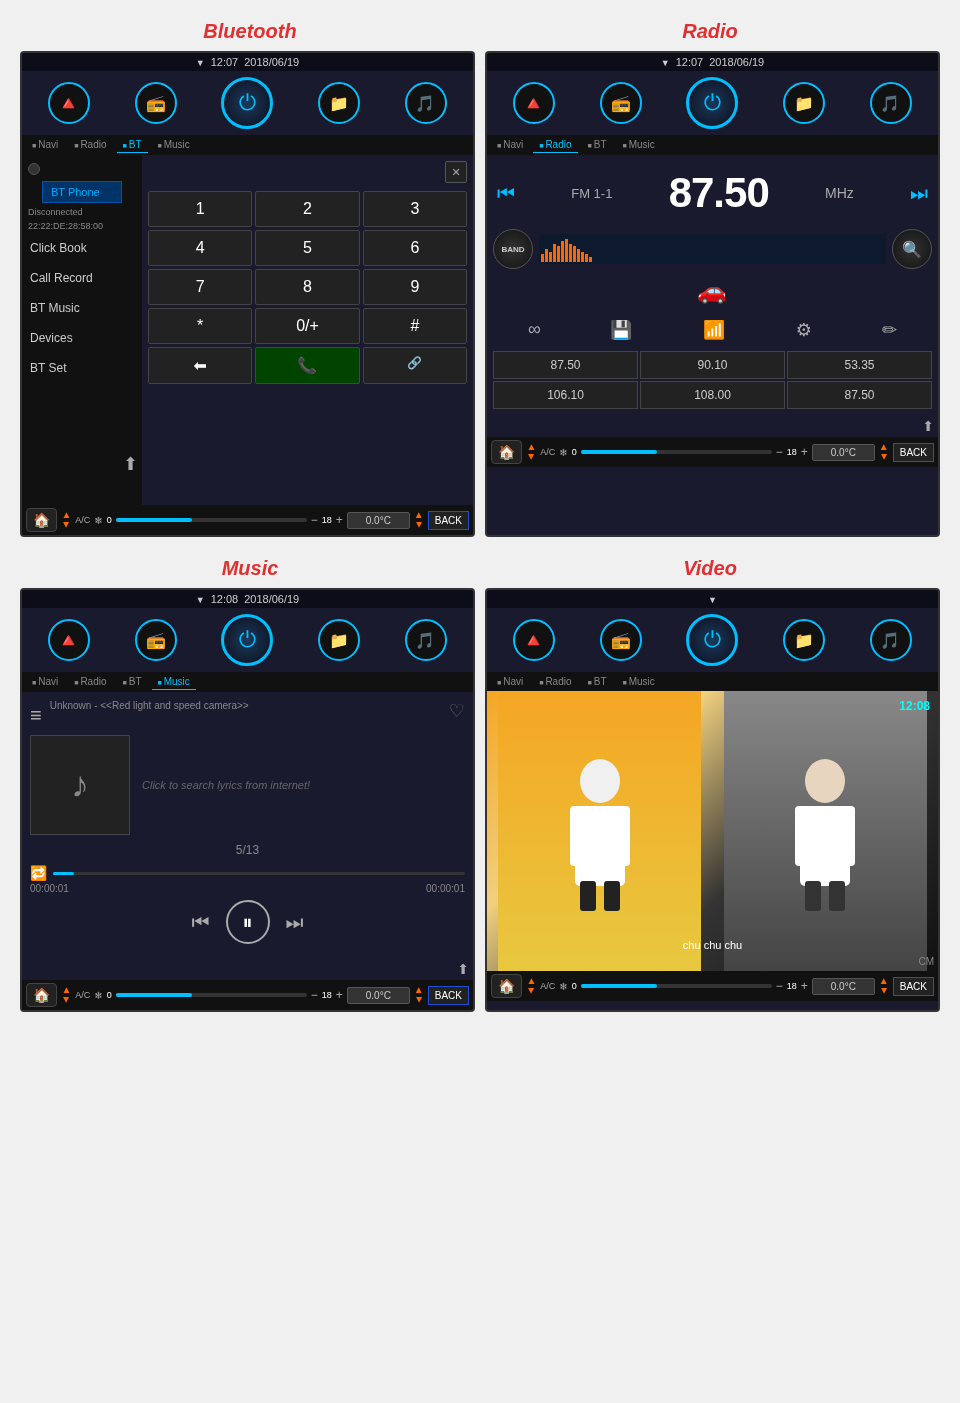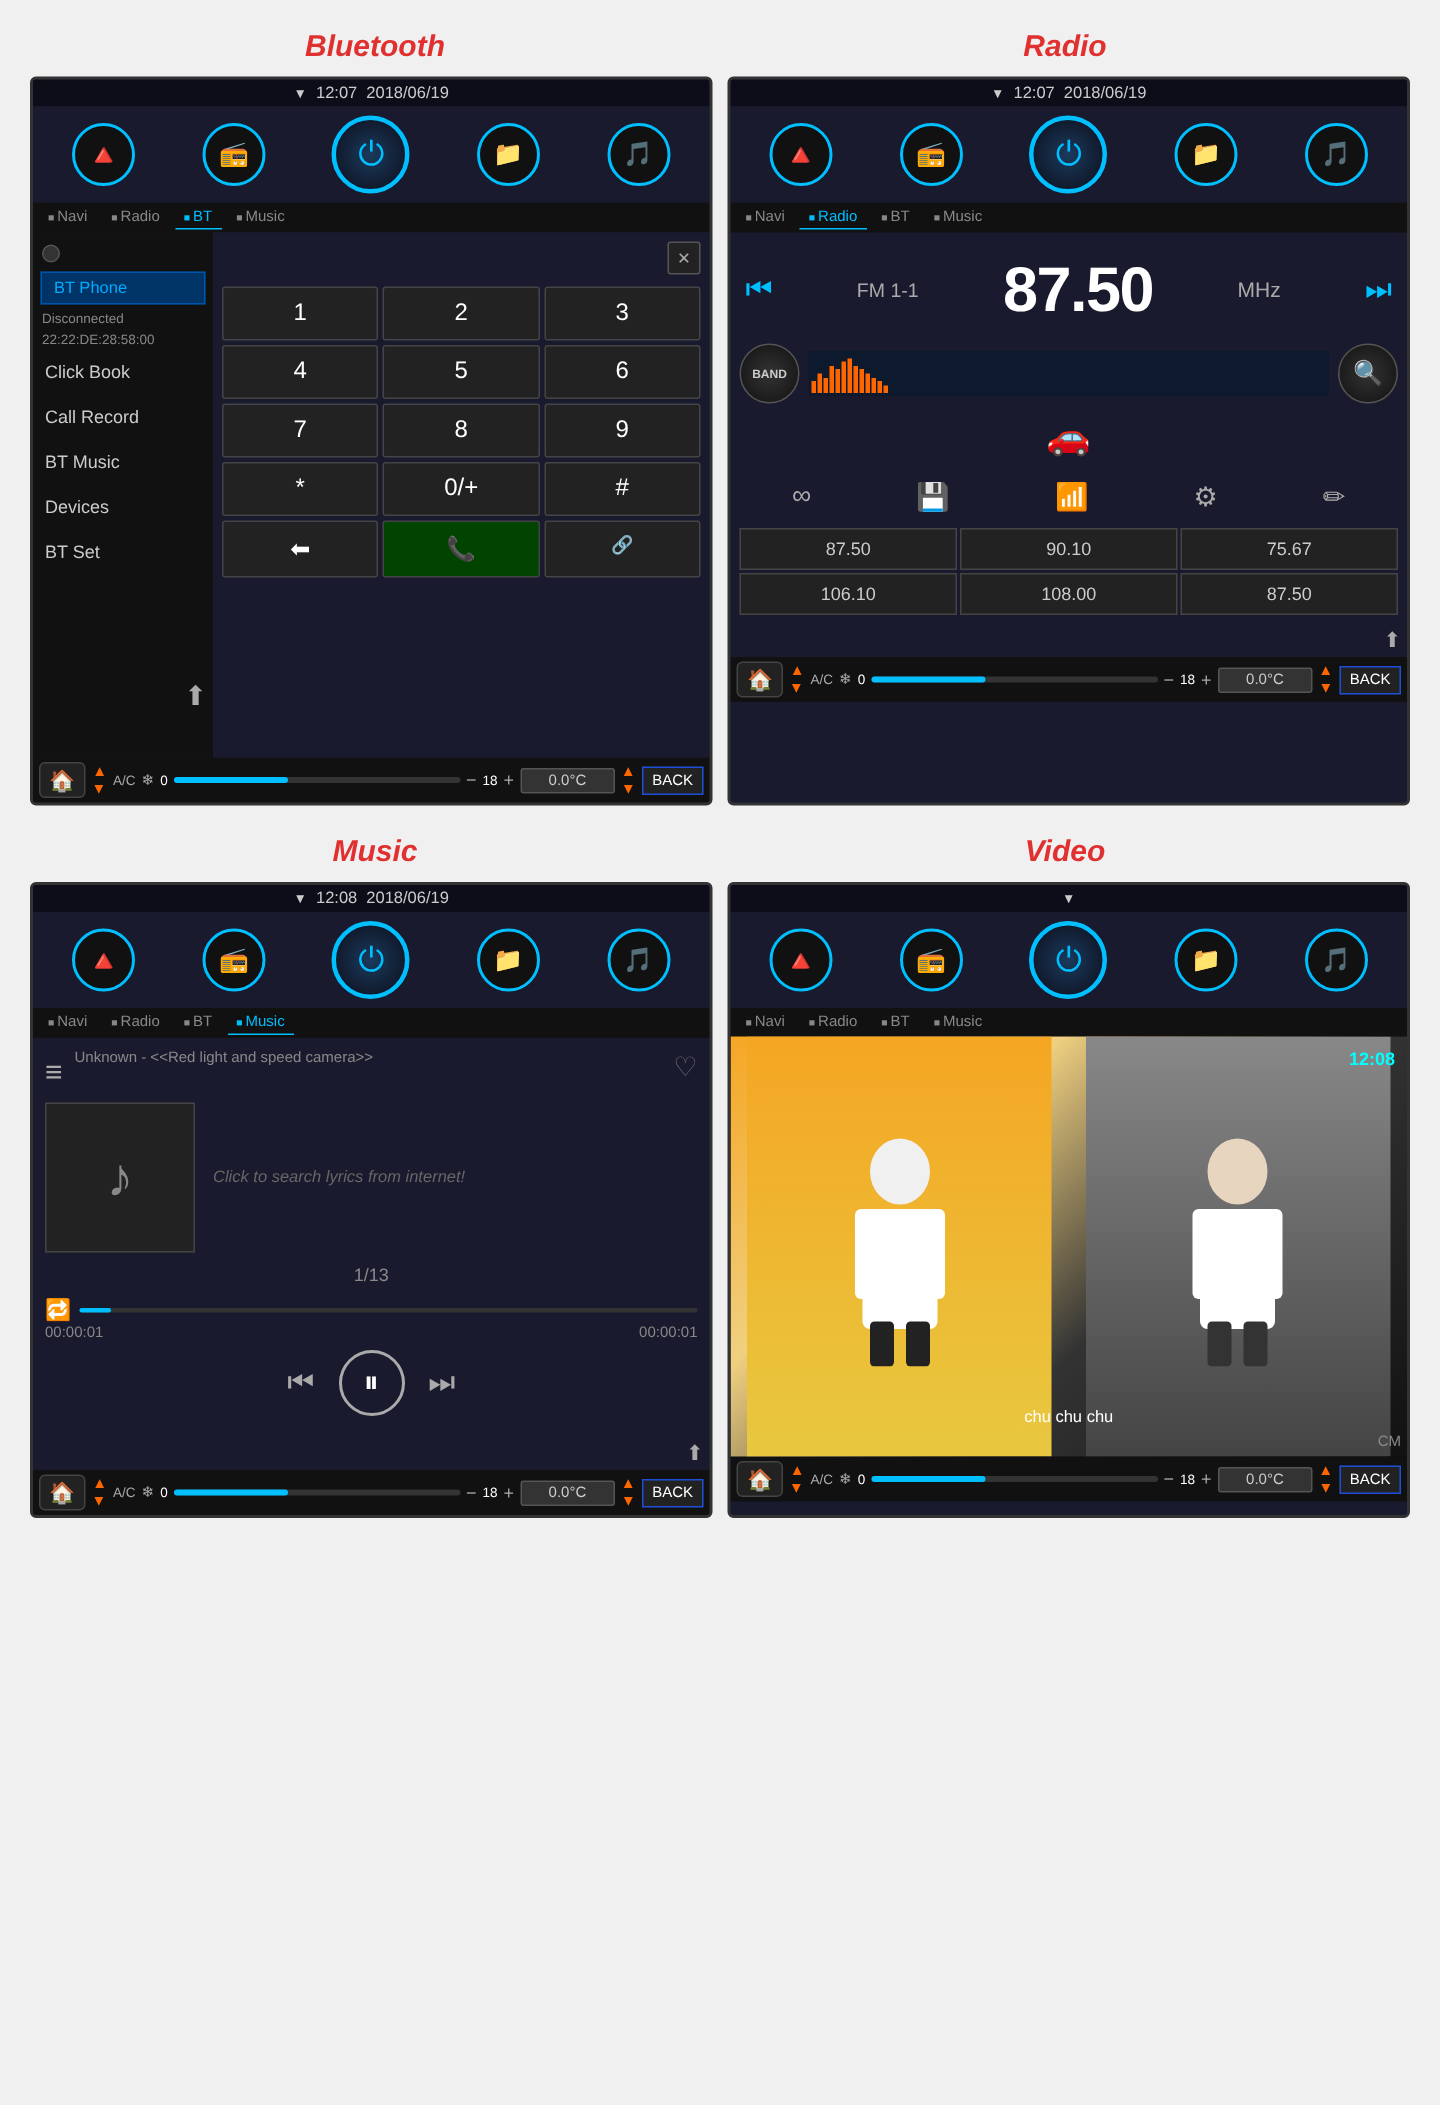--- a/index.html
+++ b/index.html
@@ -152,21 +152,21 @@
       background: #333;
       border: 1px solid #555;
     }
 
     .bt-phone-label {
       background: #003366;
       border: 1px solid #0055aa;
       padding: 4px 8px;
       font-size: 11px;
       color: #00aaff;
-      margin: 2px 5px;
+      margin: 2px 20px;
       cursor: pointer;
     }
 
     .bt-menu-item {
       padding: 8px 8px;
       font-size: 12px;
       color: #ccc;
       cursor: pointer;
       white-space: nowrap;
     }
@@ -737,21 +737,21 @@
         <span class="radio-ctrl-btn">∞</span>
         <span class="radio-ctrl-btn">💾</span>
         <span class="radio-ctrl-btn">📶</span>
         <span class="radio-ctrl-btn">⚙</span>
         <span class="radio-ctrl-btn">✏</span>
       </div>
 
       <div class="radio-presets">
         <div class="preset-btn">87.50</div>
         <div class="preset-btn">90.10</div>
-        <div class="preset-btn">75.67</div>
+        <div class="preset-btn">53.35</div>
         <div class="preset-btn">106.10</div>
         <div class="preset-btn">108.00</div>
         <div class="preset-btn">87.50</div>
       </div>
     </div>
 
     <div style="position:relative;right:0;text-align:right;padding:2px 4px;">
       <span style="font-size:14px;color:#aaa;cursor:pointer;">⬆</span>
     </div>
 
@@ -827,21 +827,21 @@
           <div class="music-subtitle">Unknown - &lt;&lt;Red light and speed camera&gt;&gt;</div>
         </div>
         <span class="heart-icon">♡</span>
       </div>
 
       <div class="music-main-area">
         <div class="album-art">♪</div>
         <div class="lyrics-area">Click to search lyrics from internet!</div>
       </div>
 
-      <div class="track-count">1/13</div>
+      <div class="track-count">5/13</div>
 
       <div style="display:flex;align-items:center;gap:6px;padding:2px 0;">
         <span class="repeat-icon">🔁</span>
         <div class="progress-track" style="flex:1;">
           <div class="progress-fill-music"></div>
         </div>
       </div>
 
       <div class="time-row">
         <span>00:00:01</span>

